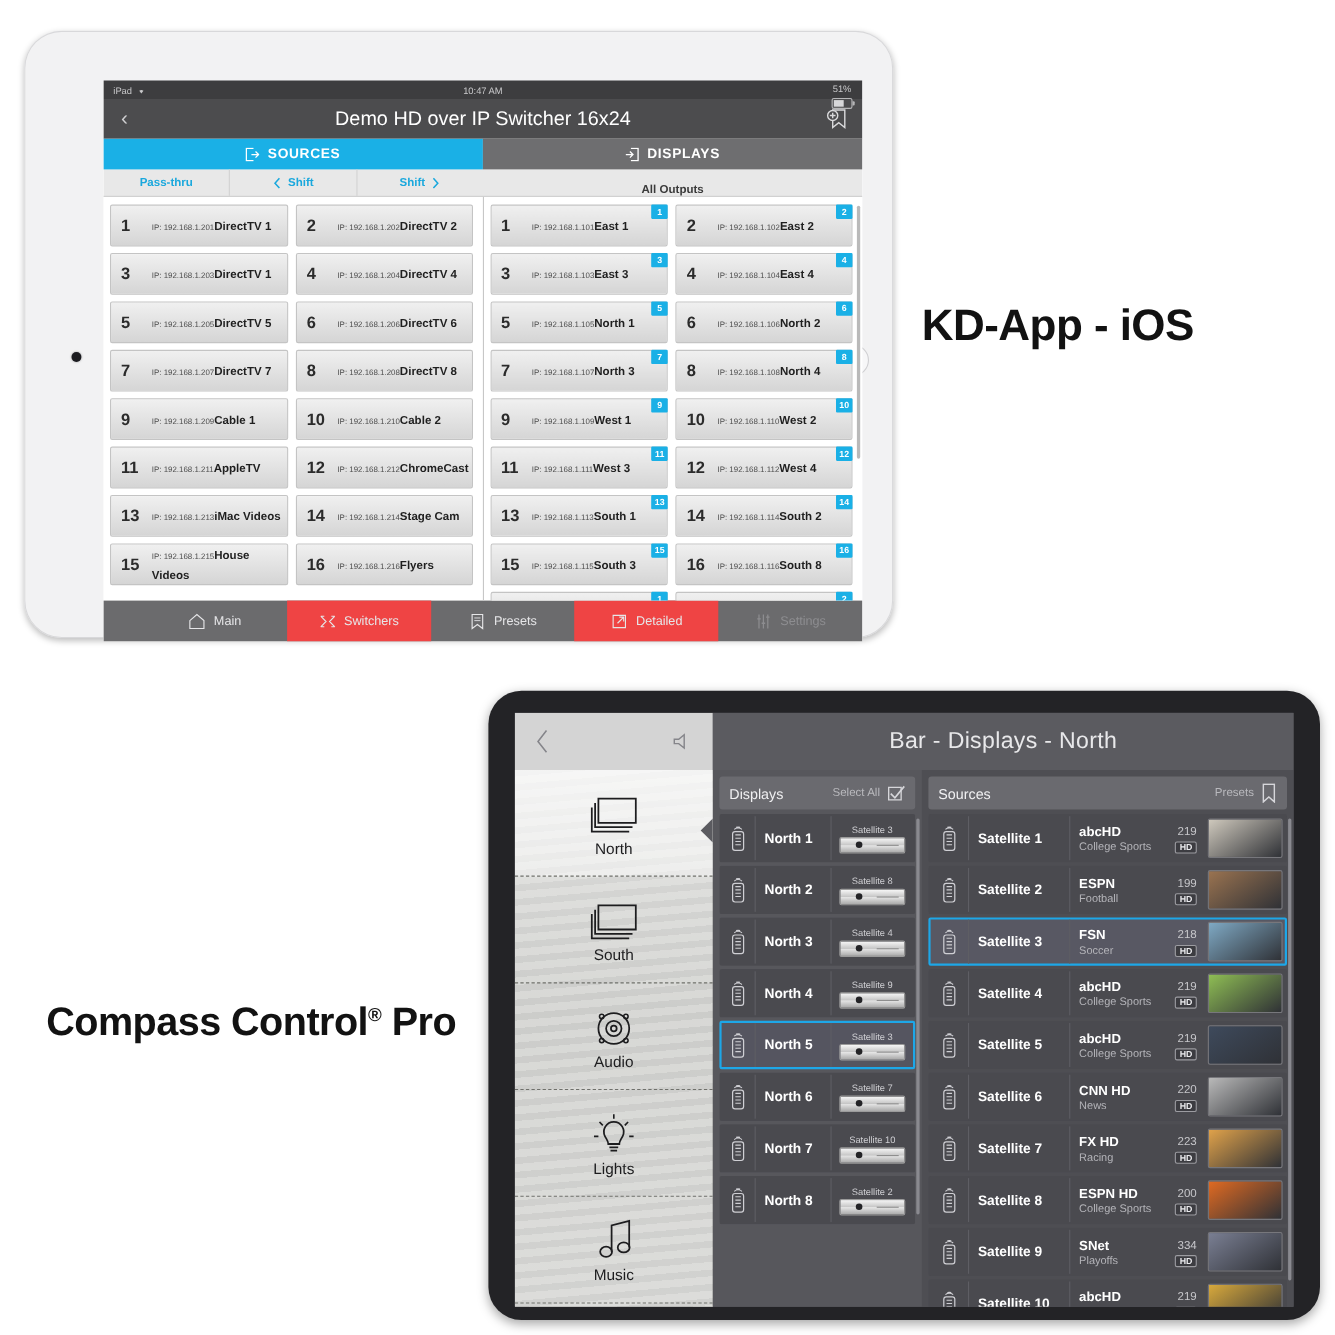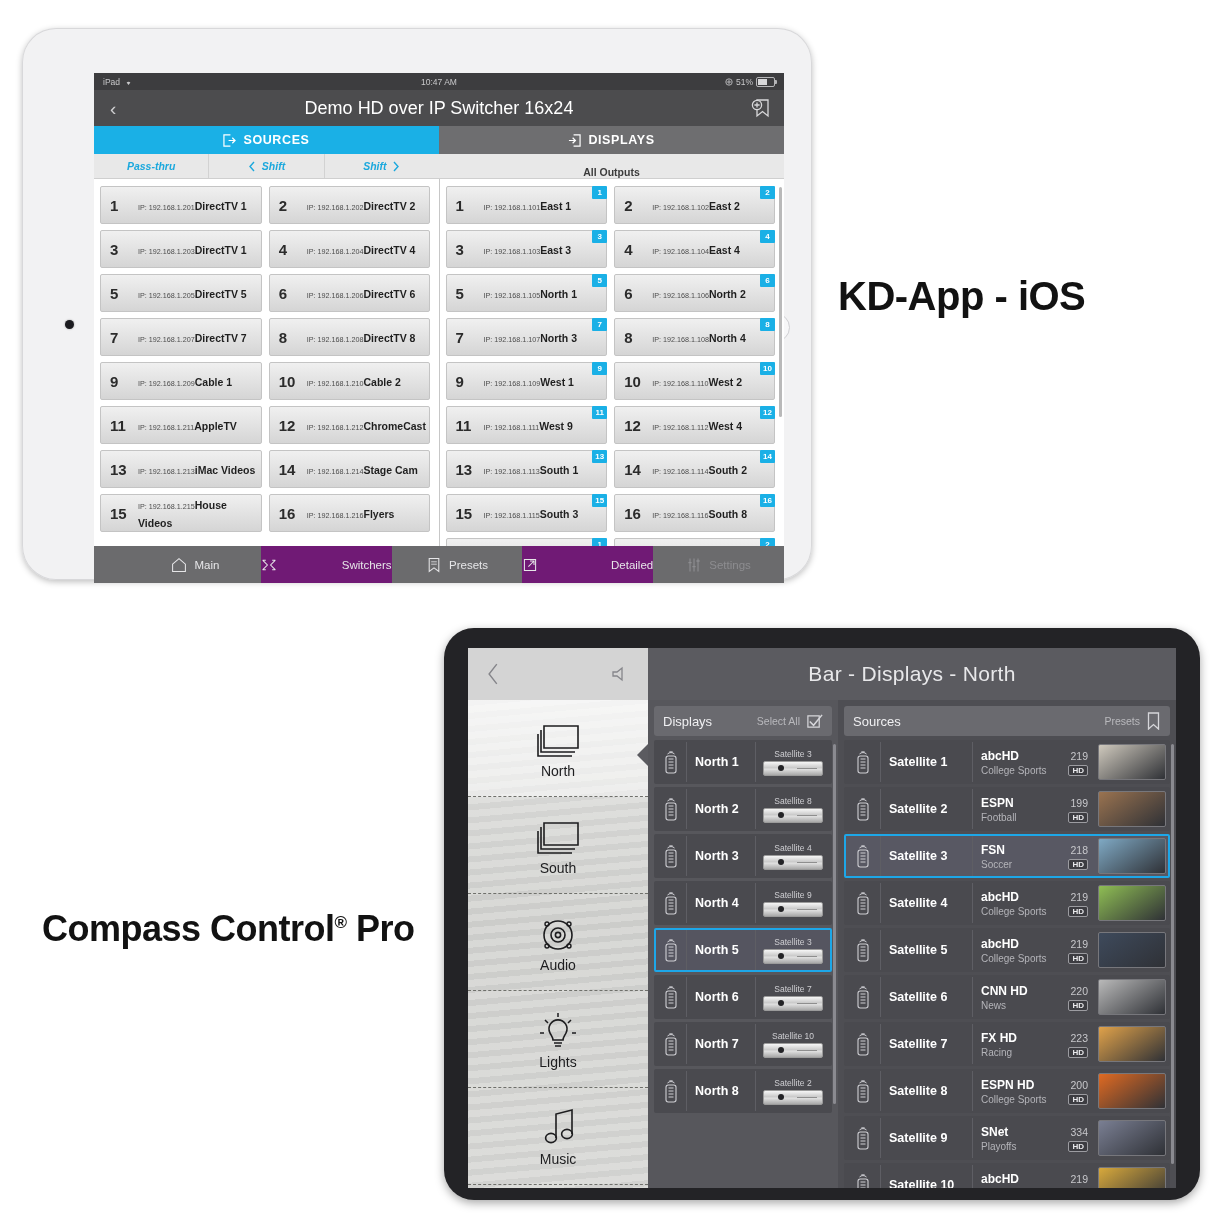--- a/index.html
+++ b/index.html
@@ -15,21 +15,21 @@
   #ipad-home{position:absolute;right:22px;top:285px;width:27px;height:27px;border-radius:50%;
     background:#f7f7f8;border:1.5px solid #cfcfd2;}
   #ipad-screen{position:absolute;left:72px;top:45px;width:690px;height:510px;background:#fff;
     overflow:hidden;}
 
   
   .ios-status{height:17px;background:#3d3d3f;color:#c9c9cb;font-size:8.5px;
     display:flex;align-items:center;padding:0 9px;position:relative;}
   .ios-status .left{display:flex;align-items:center;gap:4px;justify-content:space-between;}
   .ios-status .ctr{position:absolute;left:0;right:0;text-align:center;}
-  .ios-status .right{margin-left:auto;display:flex;align-items:center;gap:3px;position:relative;z-index:2;}
+  .ios-status .right{margin-left:auto;display:flex;align-items:center;gap:3px;position:relative;z-index:2;flex-direction:column;}
   .batt{display:inline-block;width:17px;height:8px;border:1px solid #b6b6b8;border-radius:2px;
     position:relative;}
   .batt::after{content:"";position:absolute;right:-3px;top:2px;width:2px;height:4px;background:#b6b6b8;border-radius:0 1px 1px 0;}
   .batt i{position:absolute;left:1px;top:1px;bottom:1px;width:51%;background:#d7d7d9;display:block;}
 
   
   .ios-nav{height:36px;background:#4c4c4e;position:relative;display:flex;align-items:center;}
   .ios-nav .title{position:absolute;left:0;right:0;text-align:center;color:#fff;font-size:18px;}
   .ios-nav .back{margin-left:16px;color:#d0d0d2;font-size:19px;line-height:1;z-index:2;}
   .ios-nav .bm{position:absolute;right:14px;top:8px;z-index:2;}
@@ -40,21 +40,21 @@
     color:#fff;font-size:12.5px;font-weight:bold;letter-spacing:.6px;}
   .seg.on{background:#1ab0e6;}
   .seg.off{background:#6e6e70;}
 
   
   .sub-row{display:flex;height:24px;background:#e8e8e8;border-bottom:1px solid #cfcfcf;}
   .sub-cell{display:flex;align-items:center;justify-content:center;gap:6px;
     color:#1aa8dd;font-size:10.5px;font-weight:bold;border-right:1px solid #d2d2d2;}
   .sub-cell:last-child{border-right:none;}
   .sub-left{width:345px;display:flex;}
-  .sub-left .sub-cell{flex:1;font-style:italic;}
+  .sub-left .sub-cell{flex:1;}
   .sub-right{width:345px;display:flex;}
   .sub-right .sub-cell{flex:1;color:#3b3b3b;align-items:flex-end;}
 
   
   .panes{display:flex;height:calc(510px - 17px - 36px - 28px - 24px - 38px);}
   .pane{width:345px;position:relative;overflow:hidden;}
   .pane.left{border-right:1px solid #c7c7c7;}
   .grid{display:flex;flex-wrap:wrap;padding:7px 5px 0 6px;gap:0;}
   .cell{width:50%;box-sizing:border-box;padding:0 4px 6px 2px;}
   .cell:nth-child(odd){padding-left:0;padding-right:5px;}
@@ -67,21 +67,21 @@
   .card .nm{font-size:10.5px;font-weight:bold;color:#1f1f1f;line-height:1.35;}
   .badge{position:absolute;right:-1px;top:-1px;min-width:15px;height:13px;background:#1ab0e6;
     color:#fff;font-size:8px;font-weight:bold;display:flex;align-items:center;justify-content:center;
     border-radius:1px;padding:0 2px;box-sizing:border-box;}
   .scrollbar{position:absolute;right:2px;top:8px;width:3px;height:230px;border-radius:2px;background:#b9b9b9;}
 
   
   .ios-tabs{height:38px;background:#6b6b6d;display:flex;padding-left:36px;}
   .ios-tab{flex:1;display:flex;align-items:center;justify-content:center;gap:7px;
     color:#e6e6e8;font-size:11.5px;}
-  .ios-tab.active{background:#701a75;justify-content:space-between;}
+  .ios-tab.active{background:#ef4444;}
   .ios-tab.dim{color:#8d8d90;}
 
   
   #cc-device{position:absolute;left:444px;top:628px;width:756px;height:572px;
     background:#232326;border-radius:30px;box-shadow:0 3px 10px rgba(0,0,0,.35);}
   #cc-screen{position:absolute;left:24px;top:20px;width:708px;height:540px;background:#5b5b60;overflow:hidden;}
 
   .cc-top{display:flex;height:52px;}
   .cc-top-left{width:180px;background:#d4d4d4;display:flex;align-items:center;
     justify-content:space-between;padding:0 18px;box-sizing:border-box;color:#77777a;}
@@ -403,21 +403,21 @@
             <div class="cell">
               <div class="card">
                 <span class="num">10</span>
                 <span class="meta"><span class="ip">IP: 192.168.1.110</span><span class="nm">West 2</span></span>
                 <span class="badge">10</span>
               </div>
             </div>
             <div class="cell">
               <div class="card">
                 <span class="num">11</span>
-                <span class="meta"><span class="ip">IP: 192.168.1.111</span><span class="nm">West 9</span></span>
+                <span class="meta"><span class="ip">IP: 192.168.1.111</span><span class="nm">West 3</span></span>
                 <span class="badge">11</span>
               </div>
             </div>
             <div class="cell">
               <div class="card">
                 <span class="num">12</span>
                 <span class="meta"><span class="ip">IP: 192.168.1.112</span><span class="nm">West 4</span></span>
                 <span class="badge">12</span>
               </div>
             </div>

